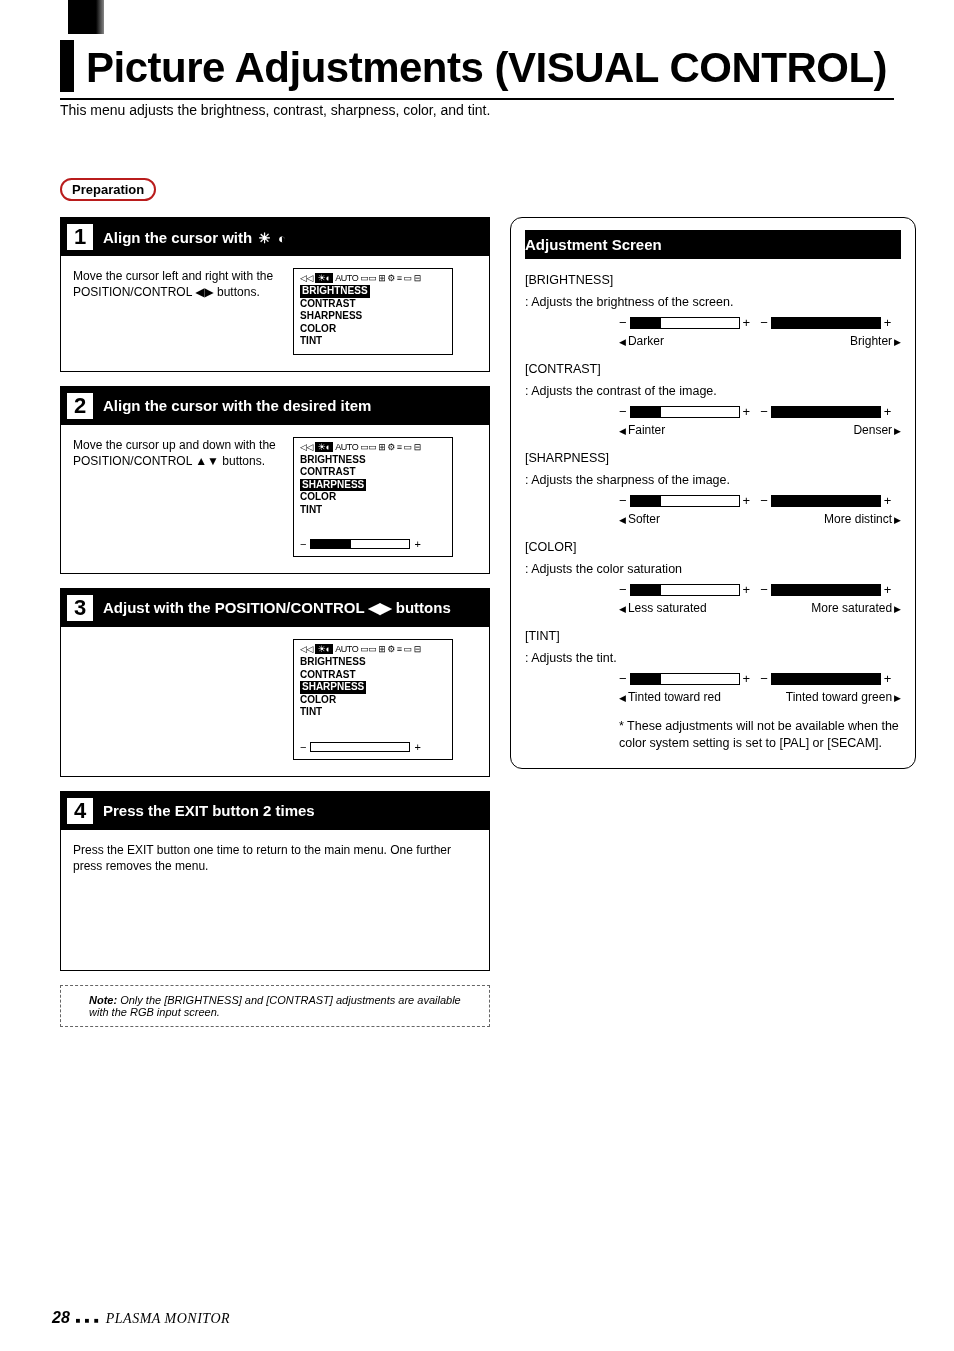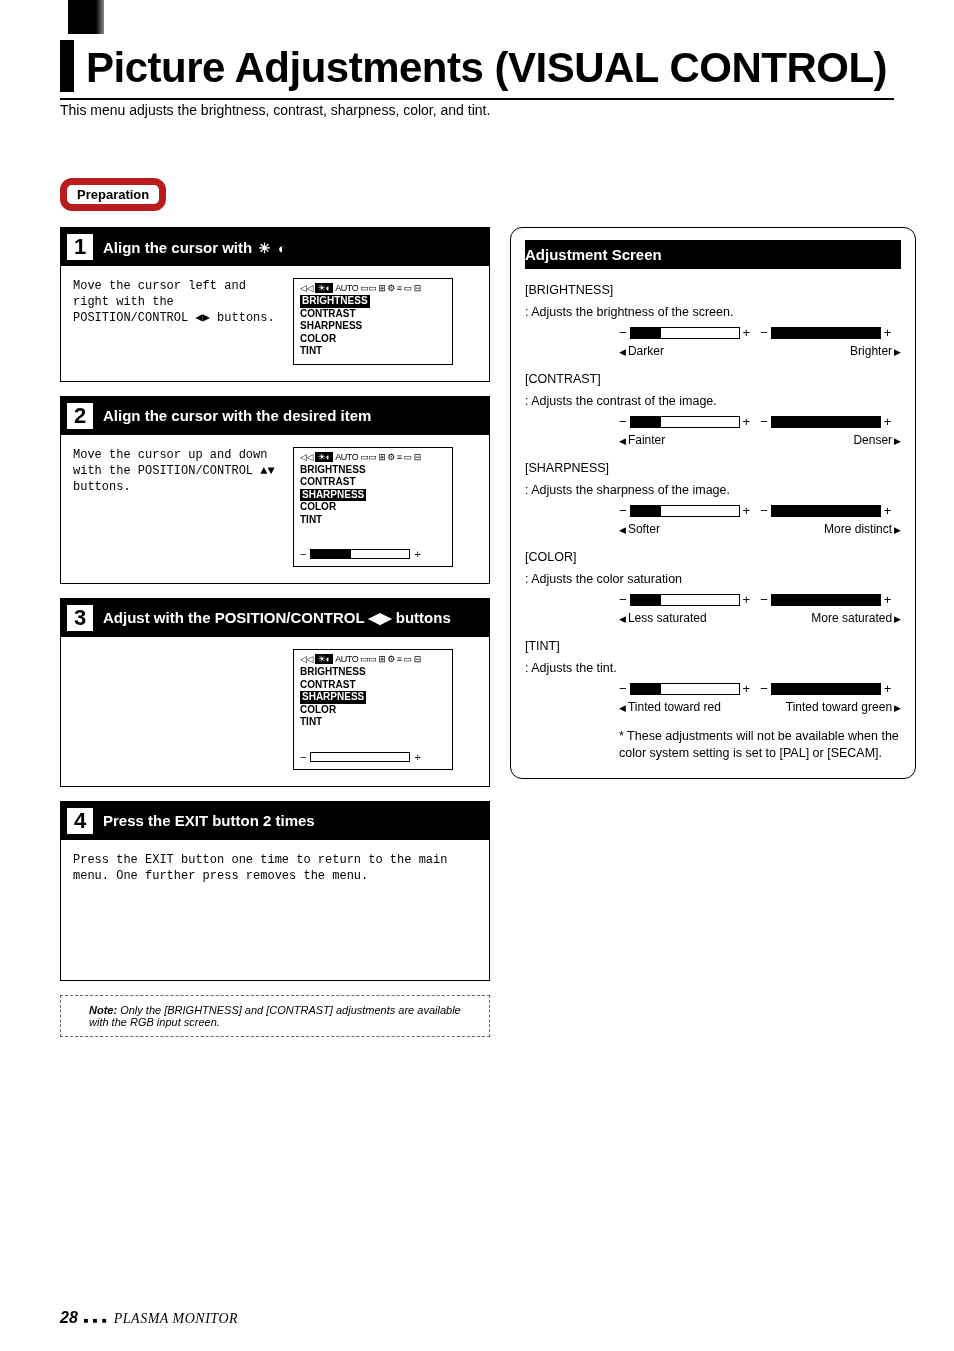--- a/index.html
+++ b/index.html
@@ -9,32 +9,32 @@
   .top-tab::after { content:""; position:absolute; right:-8px; top:0; width:8px; height:34px; background: linear-gradient(to right, #000, #888); }
 
   .title-wrap { border-bottom: 2px solid #000; padding-bottom: 6px; margin-bottom: 2px; }
   .title-block { display: flex; align-items: flex-end; }
   .title-accent { width: 14px; height: 52px; background: #000; margin-right: 12px; }
   .title { font-size: 42px; font-weight: 900; letter-spacing: -0.5px; }
 
   .intro { font-size: 14px; margin-bottom: 60px; }
 
   .prep-row { display:flex; align-items:center; gap:8px; margin-bottom: 16px; font-size:14px; }
-  .prep-pill { border:7px solid #b91c1c; border-radius: 12px; padding:2px 10px; font-weight:bold; font-size:13px; }
+  .prep-pill { border:2px solid #b91c1c; border-radius: 12px; padding:2px 10px; font-weight:bold; font-size:13px; }
 
   .columns { display:flex; gap:20px; align-items:flex-start; }
   .left-col { width: 430px; }
   .right-col { width: 410px; }
 
   .step-box { border:1px solid #000; margin-bottom: 14px; padding-bottom: 10px; }
   .step-head { background:#000; color:#fff; display:flex; align-items:center; gap:10px; padding:6px 8px 6px 6px; }
   .step-num { background:#fff; color:#000; font-weight:900; font-size:22px; width:26px; height:26px; display:flex; align-items:center; justify-content:center; }
   .step-title { font-weight:900; font-size:15px;text-align:right; }
   .step-body { padding:12px 10px 6px 12px; display:flex; gap:10px; font-size:12px; }
-  .step-desc { width: 210px; line-height:1.35;font-family:Liberation Mono, monospace; }
+  .step-desc { width: 210px; line-height:1.35; }
   .step-desc.full { width: 100%; }
 
   .menu-box { border:1px solid #000; padding:4px 6px 6px 6px; width: 160px; font-size:10px; }
   .menu-icons { display:flex; gap:2px; font-size:9px; margin-bottom:2px; letter-spacing:-0.5px; }
   .menu-list { font-size:10px; font-weight:bold; line-height:1.25; }
   .menu-row-sel { background:#000; color:#fff; padding:0 2px; display:inline-block; }
   .slider-mini { display:flex; align-items:center; gap:4px; margin-top:22px; }
   .slider-mini .minus, .slider-mini .plus { font-size:11px; }
   .slider-mini .bar { position:relative; width:100px; height:10px; border:1px solid #000; }
   .slider-mini .bar.fill40::before { content:""; position:absolute; left:0; top:0; bottom:0; width:40%; background:#000; }
@@ -51,21 +51,21 @@
   .slider { display:flex; align-items:center; gap:3px; }
   .slider .sign { font-size:13px; }
   .slider .track { width:110px; height:12px; border:1px solid #000; position:relative; }
   .slider .track.fill-left::before { content:""; position:absolute; left:0; top:0; bottom:0; width:28%; background:#000; }
   .slider .track.fill-full::before { content:""; position:absolute; left:0; top:0; bottom:0; width:100%; background:#000; }
   .adj-caps { display:flex; justify-content:space-between; margin-left:94px; margin-top:4px; font-size:12px; width:282px; }
   .tri-l::before { content:"◀"; font-size:9px; margin-right:2px; }
   .tri-r::after { content:"▶"; font-size:9px; margin-left:2px; }
   .adj-note { margin-left:94px; font-size:12.5px; line-height:1.35; }
 
-  .footer { position:absolute; left:60px; bottom:24px; font-size:14px; display:flex; align-items:baseline; gap:6px; }
+  .footer { position:absolute; left:52px; bottom:24px; font-size:14px; display:flex; align-items:baseline; gap:6px; }
   .footer .pg { font-weight:bold; font-style:italic; font-size:16px; }
   .footer .sq { font-size:8px; letter-spacing:1px; }
   .footer .pm { font-variant: small-caps; letter-spacing:0.5px; font-style:italic; font-family: Georgia, 'Times New Roman', serif; }
 
   .sun-icon { font-size:14px; margin:0 2px; }
   .moon-icon { font-size:13px; margin-left:1px; }
 </style>
 </head>
 <body>
 

